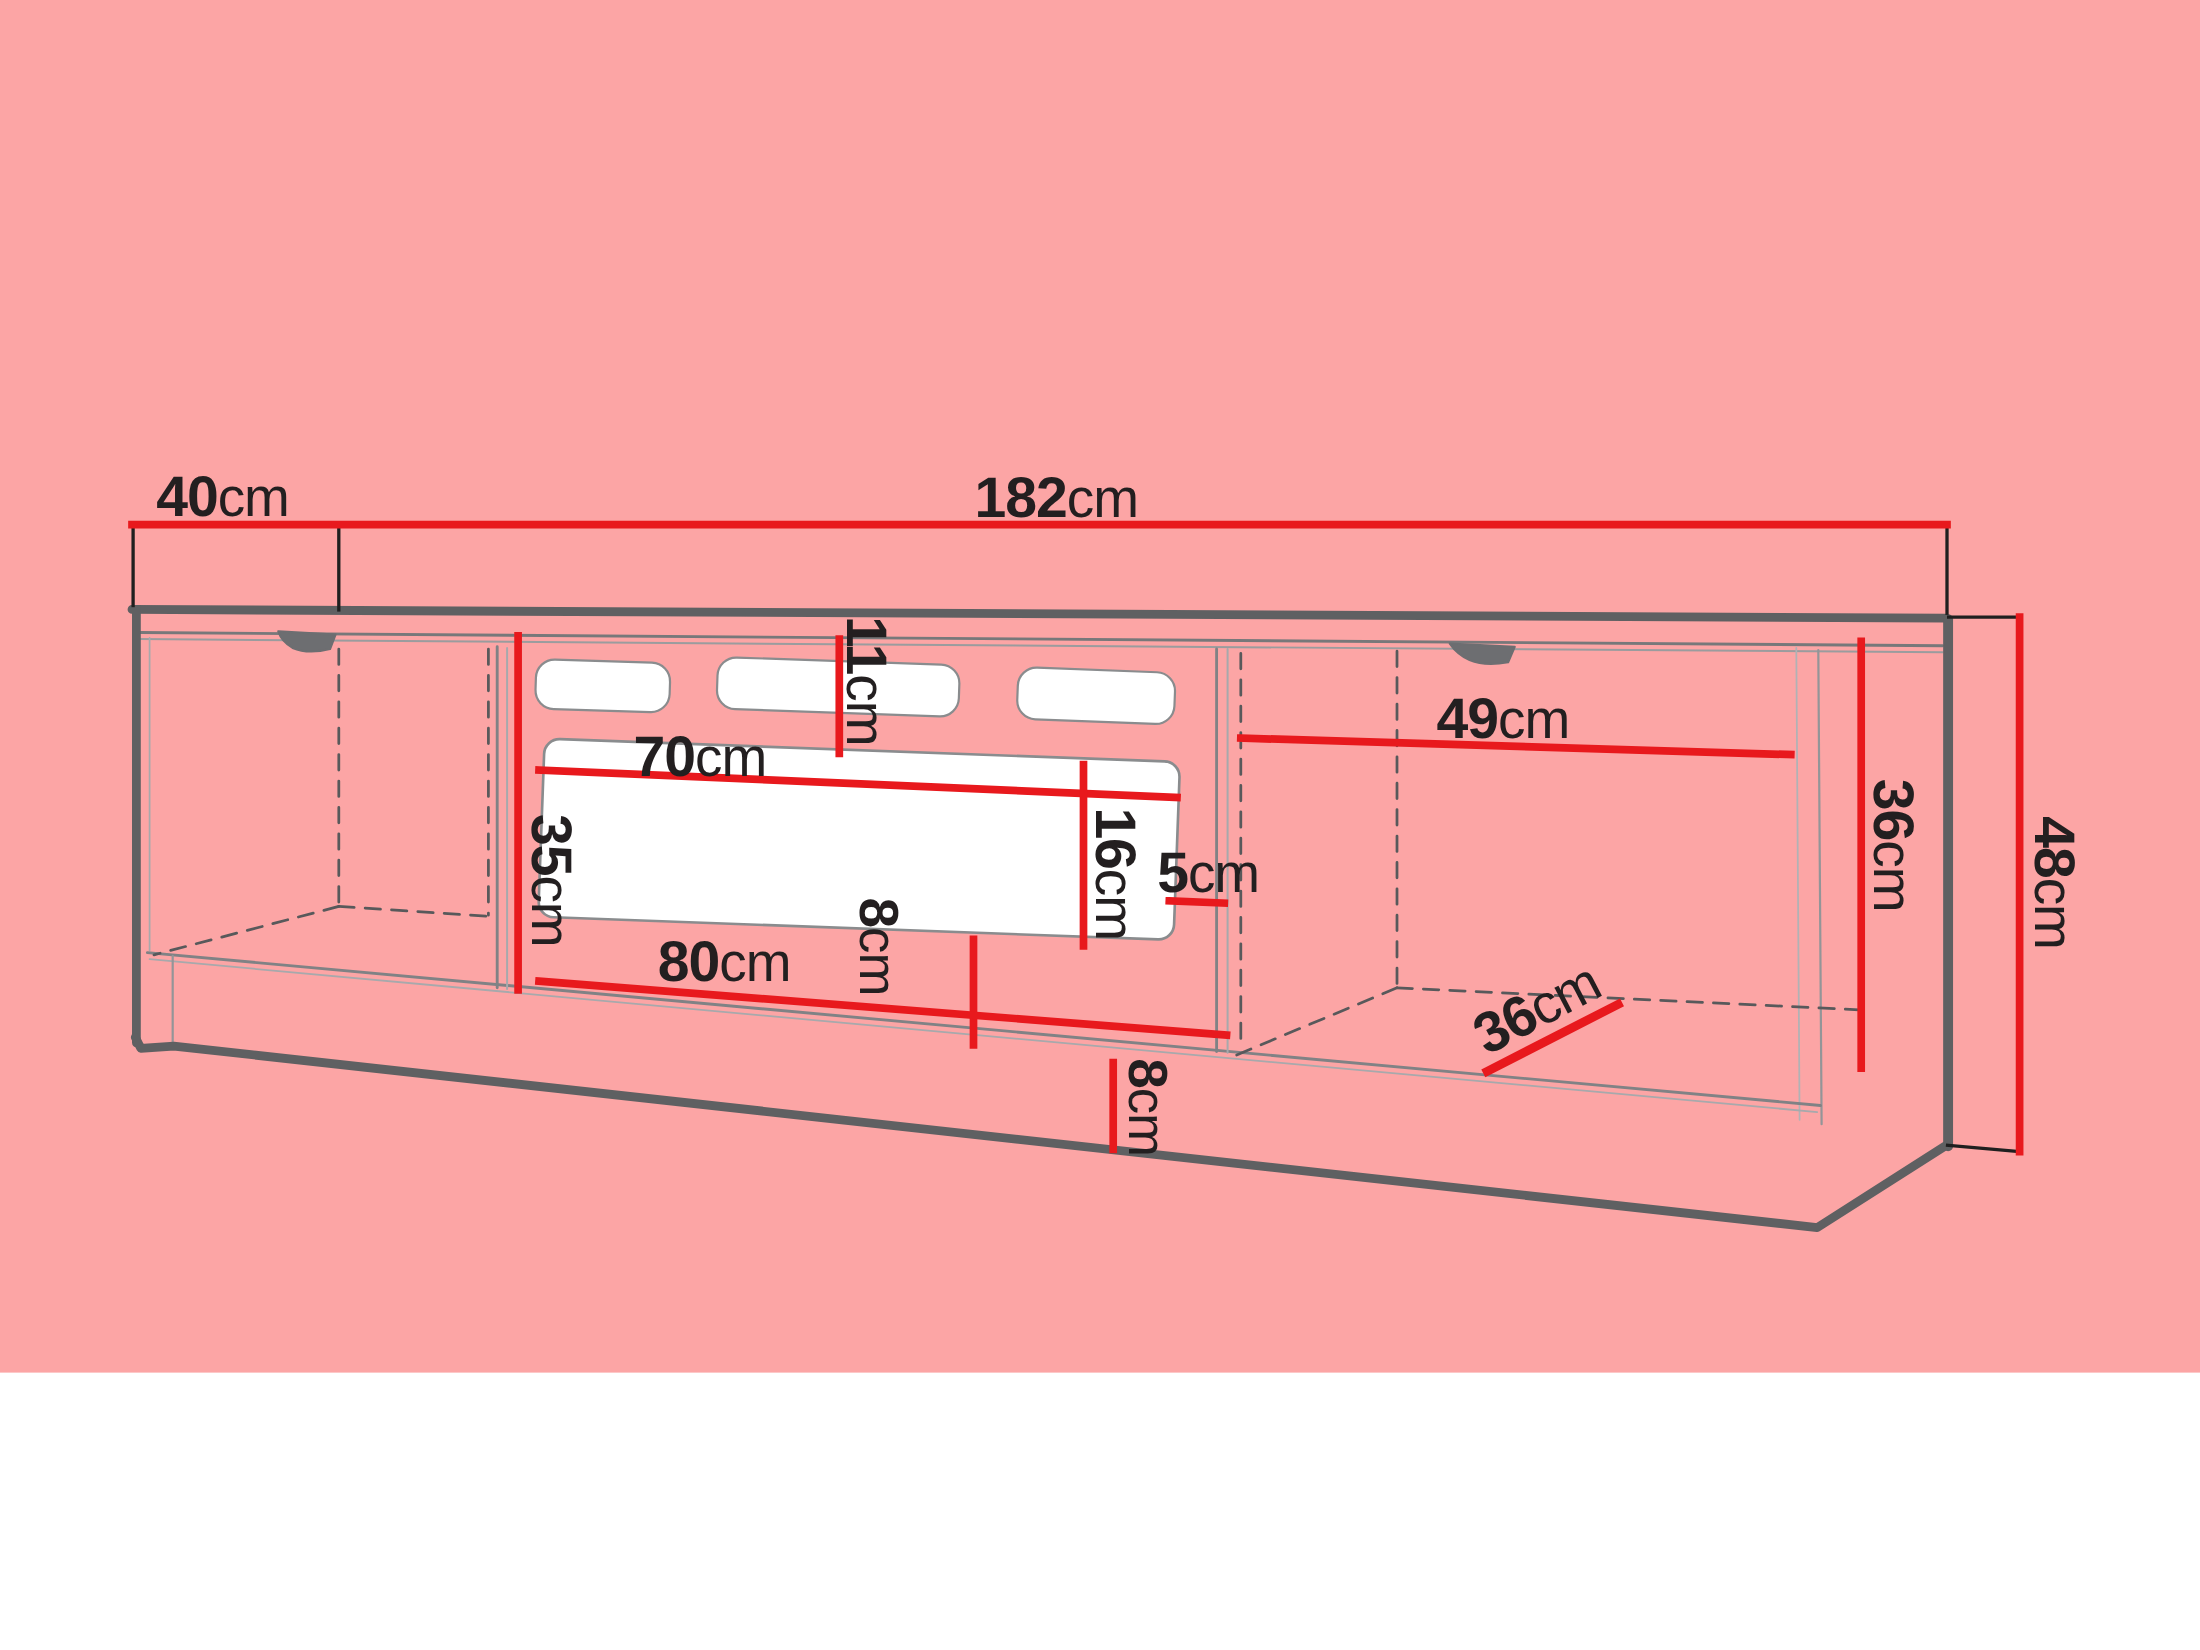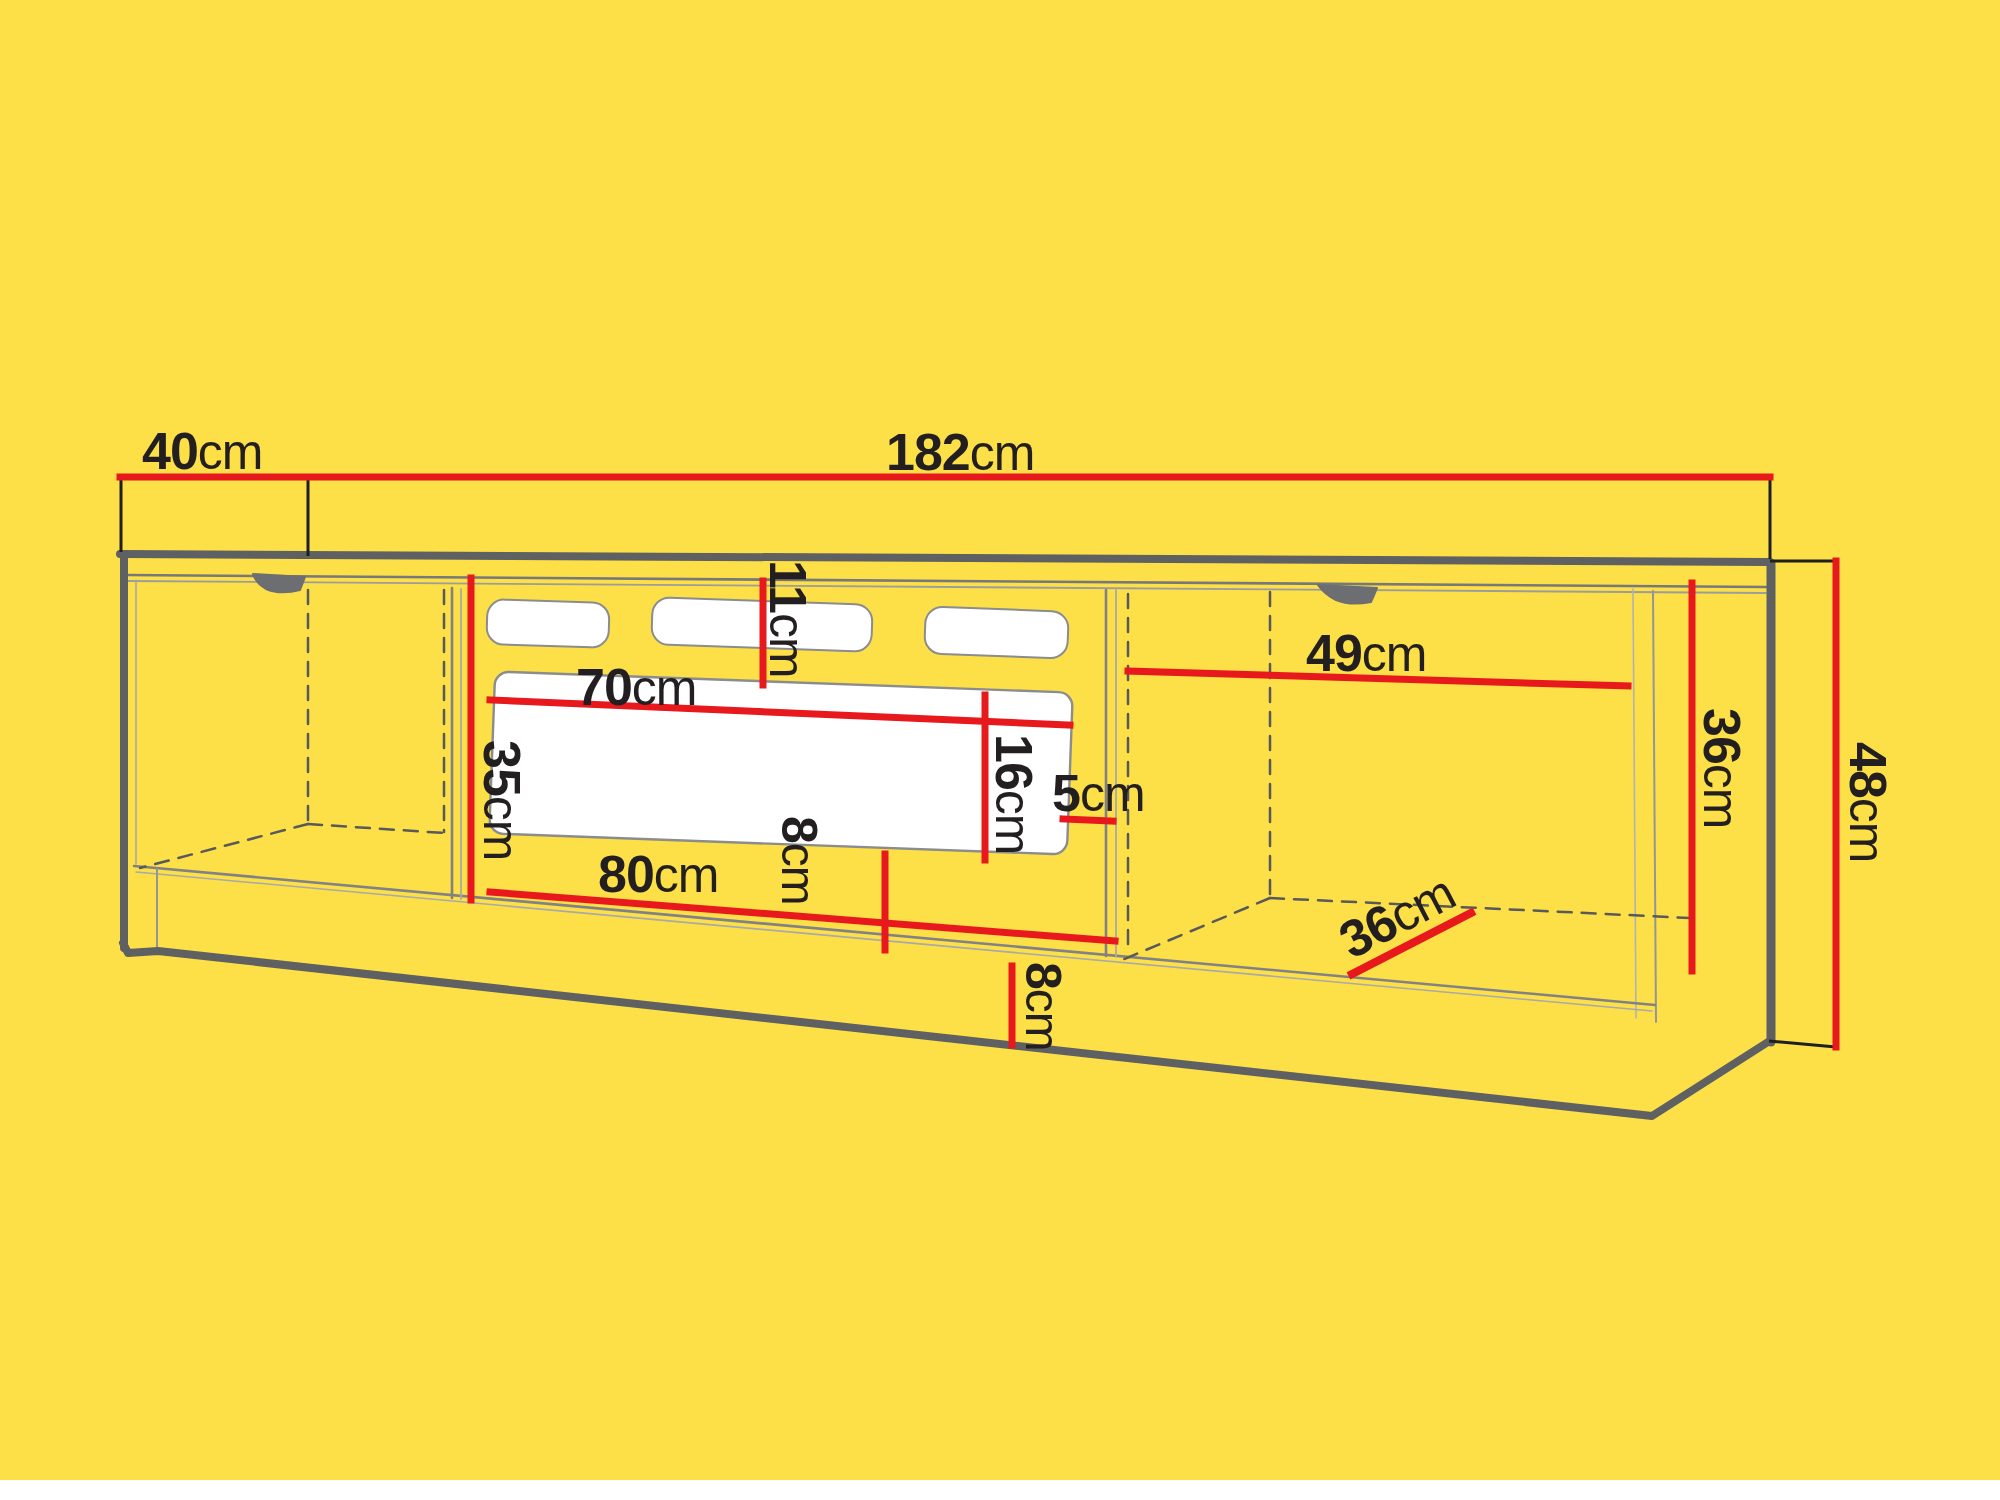--- a/index.html
+++ b/index.html
@@ -1,16 +1,16 @@
 <!DOCTYPE html>
 <html><head>
 <meta charset="utf-8">
 <style>
   html,body{margin:0;padding:0;background:#ffffff;}
-  .stage{width:2000px;height:1480px;background:#fde047;position:relative;overflow:hidden;}
+  .stage{width:2000px;height:1248px;background:#fca5a5;position:relative;overflow:hidden;}
   svg{display:block;width:2000px;height:1500px;}
   text{font-family:"Liberation Sans","DejaVu Sans",sans-serif;fill:#231f20;letter-spacing:-1px;}
   .num{font-weight:700;font-size:52px;}
   .unit{font-weight:400;font-size:50px;}
   .num-sm{font-weight:700;font-size:50px;}
   .unit-sm{font-weight:400;font-size:48px;}
 </style>
 </head>
 <body>
 

